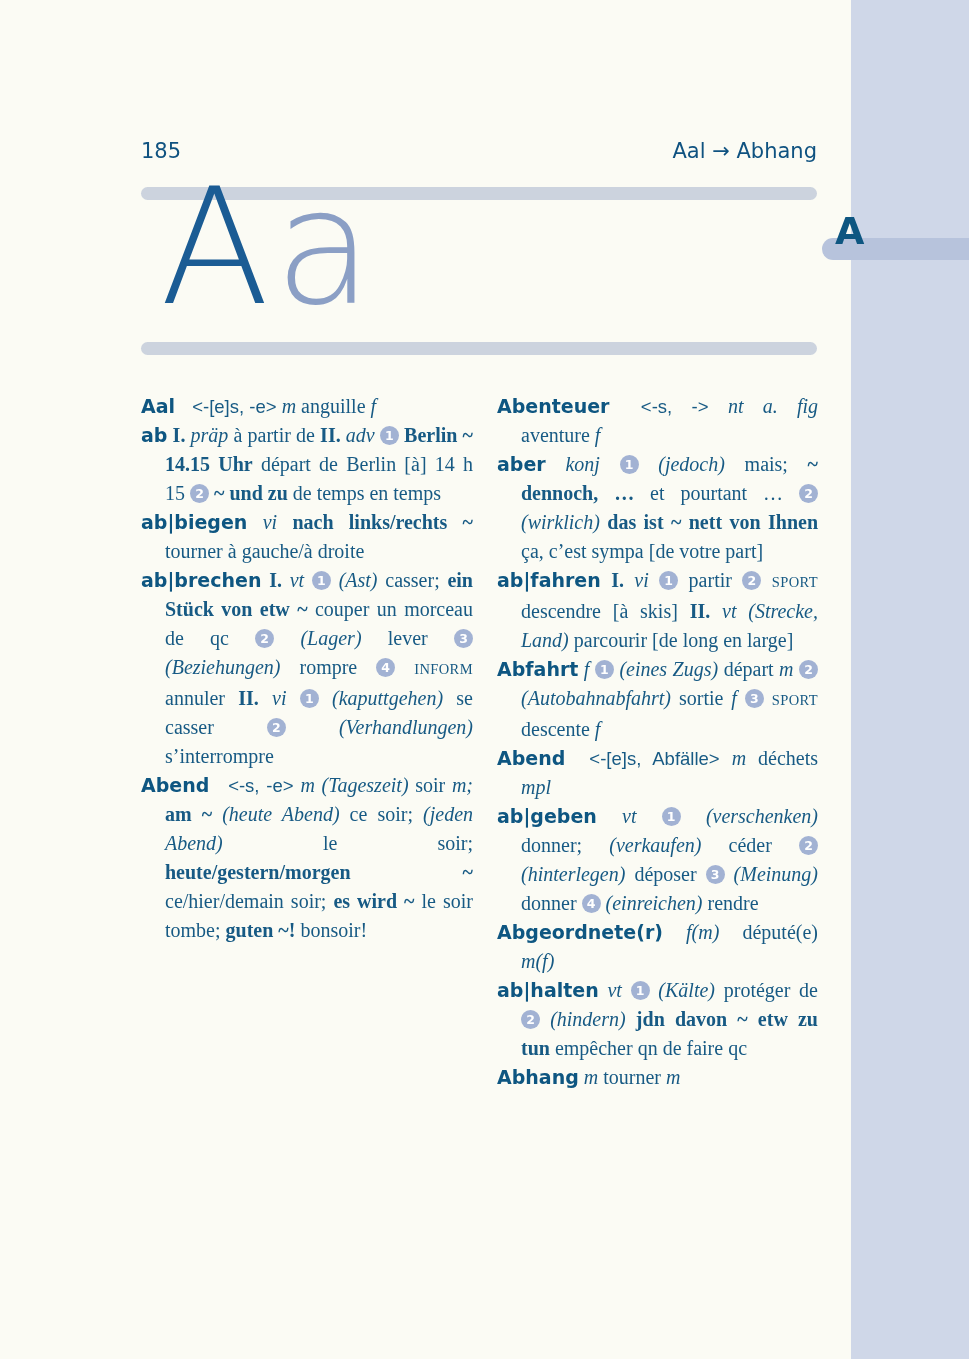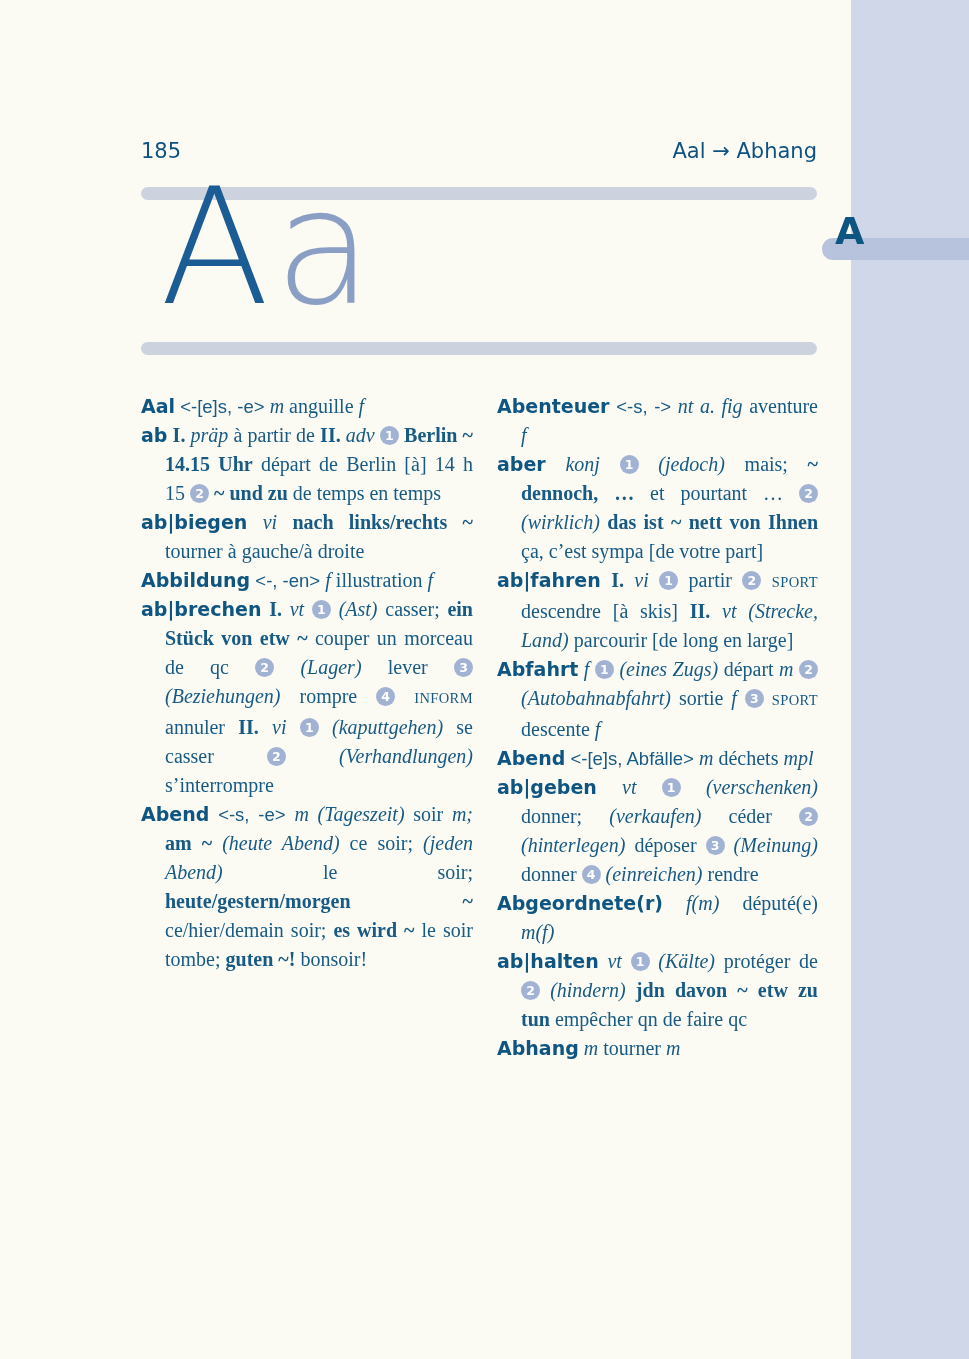--- a/index.html
+++ b/index.html
@@ -66,21 +66,21 @@
   }
   .col1 { left:141px; width:332px; }
   .col2 { left:497px; width:321px; }
 
   .entry { padding-left:24px; text-indent:-24px; }
 
   .tok-hw {
     font-family:"DejaVu Sans","Liberation Sans",sans-serif;
     font-weight:bold; font-size:19px; color:var(--headword-blue);
   }
-  .tok-g  { font-family:"Liberation Sans","DejaVu Sans",sans-serif; font-size:18.5px; }
+  .tok-g  { font-family:"Liberation Sans","DejaVu Sans",sans-serif; font-size:18.5px;margin-left:12px; }
   .tok-b  { font-weight:bold; }
   .tok-i  { font-style:italic; }
   .tok-sc { font-size:14.5px; letter-spacing:0.4px; }
   .tok-c  {
     display:inline-block; width:19px; height:19px; line-height:19px;
     border-radius:50%; background:var(--badge-fill); color:#ffffff;
     font-family:"DejaVu Sans","Liberation Sans",sans-serif;
     font-size:12.5px; font-weight:bold; text-align:center;
     text-indent:0; vertical-align:2px;
   }
@@ -100,21 +100,20 @@
 <div class="bar bar-top"></div>
 
 <div class="big-letters"><span class="big-upper">A</span><span class="big-lower">a</span></div>
 
 <div class="bar bar-bottom"></div>
 
 <div class="col col1">
     <div class="entry"><span class="tok-hw">Aal</span><span class="tok-g"> &lt;-[e]s, -e&gt; </span><span class="tok-i">m</span><span class="tok-n"> anguille </span><span class="tok-i">f</span></div>
     <div class="entry"><span class="tok-hw">ab</span><span class="tok-b"> I. </span><span class="tok-i">präp</span><span class="tok-n"> à partir de </span><span class="tok-b">II. </span><span class="tok-i">adv</span><span class="tok-n"> </span><span class="tok-c">1</span><span class="tok-b"> Berlin ~ 14.15 Uhr</span><span class="tok-n"> départ de Berlin [à] 14 h 15 </span><span class="tok-c">2</span><span class="tok-b"> ~ und zu</span><span class="tok-n"> de temps en temps</span></div>
     <div class="entry"><span class="tok-hw">ab|biegen</span><span class="tok-n"> </span><span class="tok-i">vi</span><span class="tok-b"> nach links/rechts ~</span><span class="tok-n"> tourner à gauche/à droite</span></div>
-    <div class="entry"><span class="tok-hw">Abbildung</span><span class="tok-g"> &lt;-, -en&gt; </span><span class="tok-i">f</span><span class="tok-n"> illustration </span><span class="tok-i">f</span></div>
     <div class="entry"><span class="tok-hw">ab|brechen</span><span class="tok-b"> I. </span><span class="tok-i">vt</span><span class="tok-n"> </span><span class="tok-c">1</span><span class="tok-n"> </span><span class="tok-i">(Ast)</span><span class="tok-n"> casser; </span><span class="tok-b">ein Stück von etw ~</span><span class="tok-n"> couper un morceau de qc </span><span class="tok-c">2</span><span class="tok-n"> </span><span class="tok-i">(Lager)</span><span class="tok-n"> lever </span><span class="tok-c">3</span><span class="tok-n"> </span><span class="tok-i">(Beziehungen)</span><span class="tok-n"> rompre </span><span class="tok-c">4</span><span class="tok-n"> </span><span class="tok-sc">INFORM</span><span class="tok-n"> annuler </span><span class="tok-b">II. </span><span class="tok-i">vi</span><span class="tok-n"> </span><span class="tok-c">1</span><span class="tok-n"> </span><span class="tok-i">(kaputtgehen)</span><span class="tok-n"> se casser </span><span class="tok-c">2</span><span class="tok-n"> </span><span class="tok-i">(Verhandlungen)</span><span class="tok-n"> s’interrompre</span></div>
     <div class="entry"><span class="tok-hw">Abend</span><span class="tok-g"> &lt;-s, -e&gt; </span><span class="tok-i">m</span><span class="tok-n"> </span><span class="tok-i">(Tageszeit)</span><span class="tok-n"> soir </span><span class="tok-i">m;</span><span class="tok-b"> am ~</span><span class="tok-n"> </span><span class="tok-i">(heute Abend)</span><span class="tok-n"> ce soir; </span><span class="tok-i">(jeden Abend)</span><span class="tok-n"> le soir; </span><span class="tok-b">heute/gestern/morgen ~</span><span class="tok-n"> ce/hier/demain soir; </span><span class="tok-b">es wird ~</span><span class="tok-n"> le soir tombe; </span><span class="tok-b">guten ~!</span><span class="tok-n"> bonsoir!</span></div>
   </div>
 <div class="col col2">
     <div class="entry"><span class="tok-hw">Abenteuer</span><span class="tok-g"> &lt;-s, -&gt; </span><span class="tok-i">nt a. fig</span><span class="tok-n"> aventure </span><span class="tok-i">f</span></div>
     <div class="entry"><span class="tok-hw">aber</span><span class="tok-n"> </span><span class="tok-i">konj</span><span class="tok-n"> </span><span class="tok-c">1</span><span class="tok-n"> </span><span class="tok-i">(jedoch)</span><span class="tok-n"> mais; </span><span class="tok-b">~ dennoch, …</span><span class="tok-n"> et pourtant … </span><span class="tok-c">2</span><span class="tok-n"> </span><span class="tok-i">(wirklich)</span><span class="tok-n"> </span><span class="tok-b">das ist ~ nett von Ihnen</span><span class="tok-n"> ça, c’est sympa [de votre part]</span></div>
     <div class="entry"><span class="tok-hw">ab|fahren</span><span class="tok-b"> I. </span><span class="tok-i">vi</span><span class="tok-n"> </span><span class="tok-c">1</span><span class="tok-n"> partir </span><span class="tok-c">2</span><span class="tok-n"> </span><span class="tok-sc">SPORT</span><span class="tok-n"> descendre [à skis] </span><span class="tok-b">II. </span><span class="tok-i">vt (Strecke, Land)</span><span class="tok-n"> parcourir [de long en large]</span></div>
     <div class="entry"><span class="tok-hw">Abfahrt</span><span class="tok-n"> </span><span class="tok-i">f</span><span class="tok-n"> </span><span class="tok-c">1</span><span class="tok-n"> </span><span class="tok-i">(eines Zugs)</span><span class="tok-n"> départ </span><span class="tok-i">m</span><span class="tok-n"> </span><span class="tok-c">2</span><span class="tok-n"> </span><span class="tok-i">(Autobahnabfahrt)</span><span class="tok-n"> sortie </span><span class="tok-i">f</span><span class="tok-n"> </span><span class="tok-c">3</span><span class="tok-n"> </span><span class="tok-sc">SPORT</span><span class="tok-n"> descente </span><span class="tok-i">f</span></div>
     <div class="entry"><span class="tok-hw">Abend</span><span class="tok-g"> &lt;-[e]s, Abfälle&gt; </span><span class="tok-i">m</span><span class="tok-n"> déchets </span><span class="tok-i">mpl</span></div>
     <div class="entry"><span class="tok-hw">ab|geben</span><span class="tok-n"> </span><span class="tok-i">vt</span><span class="tok-n"> </span><span class="tok-c">1</span><span class="tok-n"> </span><span class="tok-i">(verschenken)</span><span class="tok-n"> donner; </span><span class="tok-i">(verkaufen)</span><span class="tok-n"> céder </span><span class="tok-c">2</span><span class="tok-n"> </span><span class="tok-i">(hinterlegen)</span><span class="tok-n"> déposer </span><span class="tok-c">3</span><span class="tok-n"> </span><span class="tok-i">(Meinung)</span><span class="tok-n"> donner </span><span class="tok-c">4</span><span class="tok-n"> </span><span class="tok-i">(einreichen)</span><span class="tok-n"> rendre</span></div>

